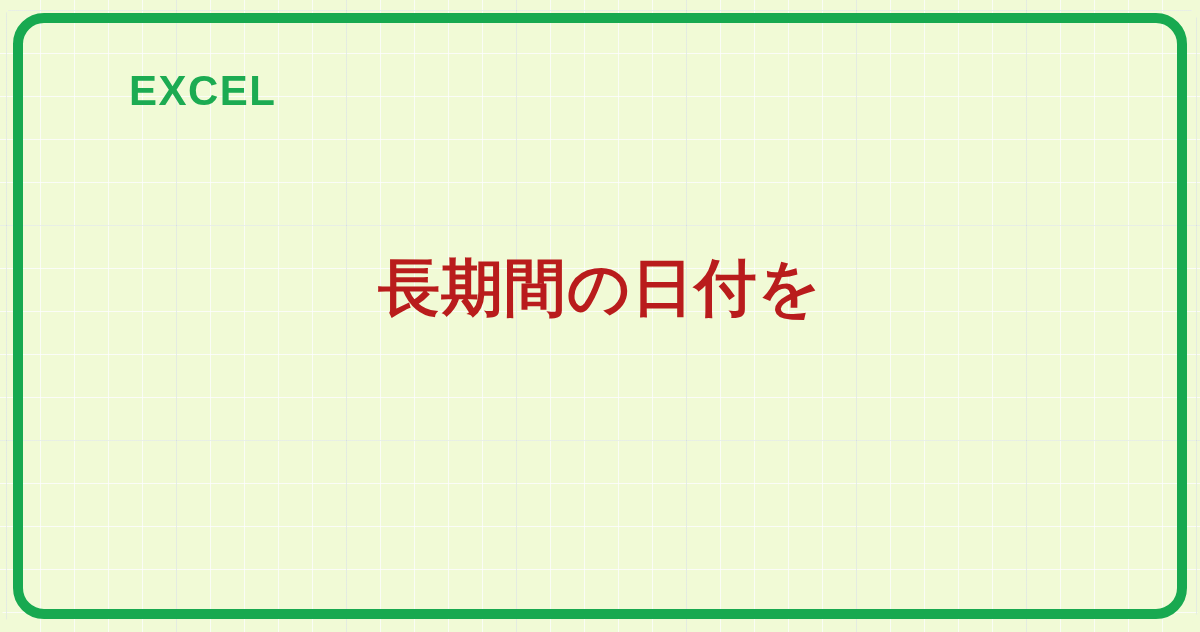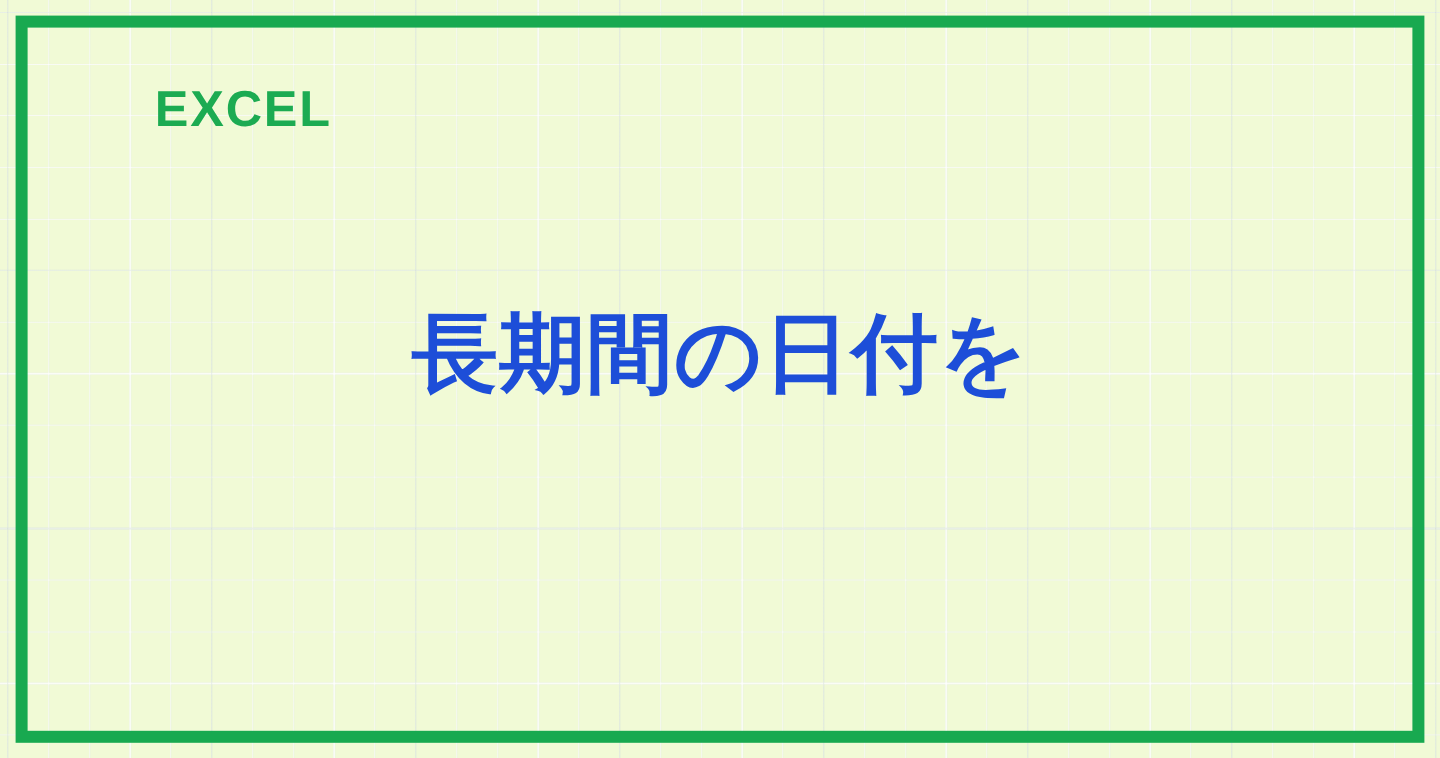--- a/index.html
+++ b/index.html
@@ -1,15 +1,15 @@
 <!DOCTYPE html>
 <html><head>
 <meta charset="utf-8">
 <style>
-  * { margin: 0; padding: 0; box-sizing: border-box; }
+  * { margin: 0; padding: 0; box-sizing: border-box; border-radius: 31px; }
 
   html, body {
     width: 1200px;
     height: 632px;
     overflow: hidden;
   }
 
   body {
     font-family: "Liberation Sans", "DejaVu Sans", sans-serif;
     background: #f1fad6;
@@ -103,24 +103,24 @@
   .headline-block {
     position: absolute;
     left: 0;
     right: 0;
     top: 243px;
     text-align: center;
   }
 
   .headline-line {
     display: block;
-    font-size: 72px;
+    font-size: 62px;
     font-weight: bold;
     line-height: 1.45;
-    color: #1d4ed8;
+    color: #b91c1c;
     letter-spacing: 1px;
     white-space: nowrap;
   }
 </style>
 </head>
 <body>
 
 <div id="thumbnail-card">
 
   <div class="grid-layer"></div>

